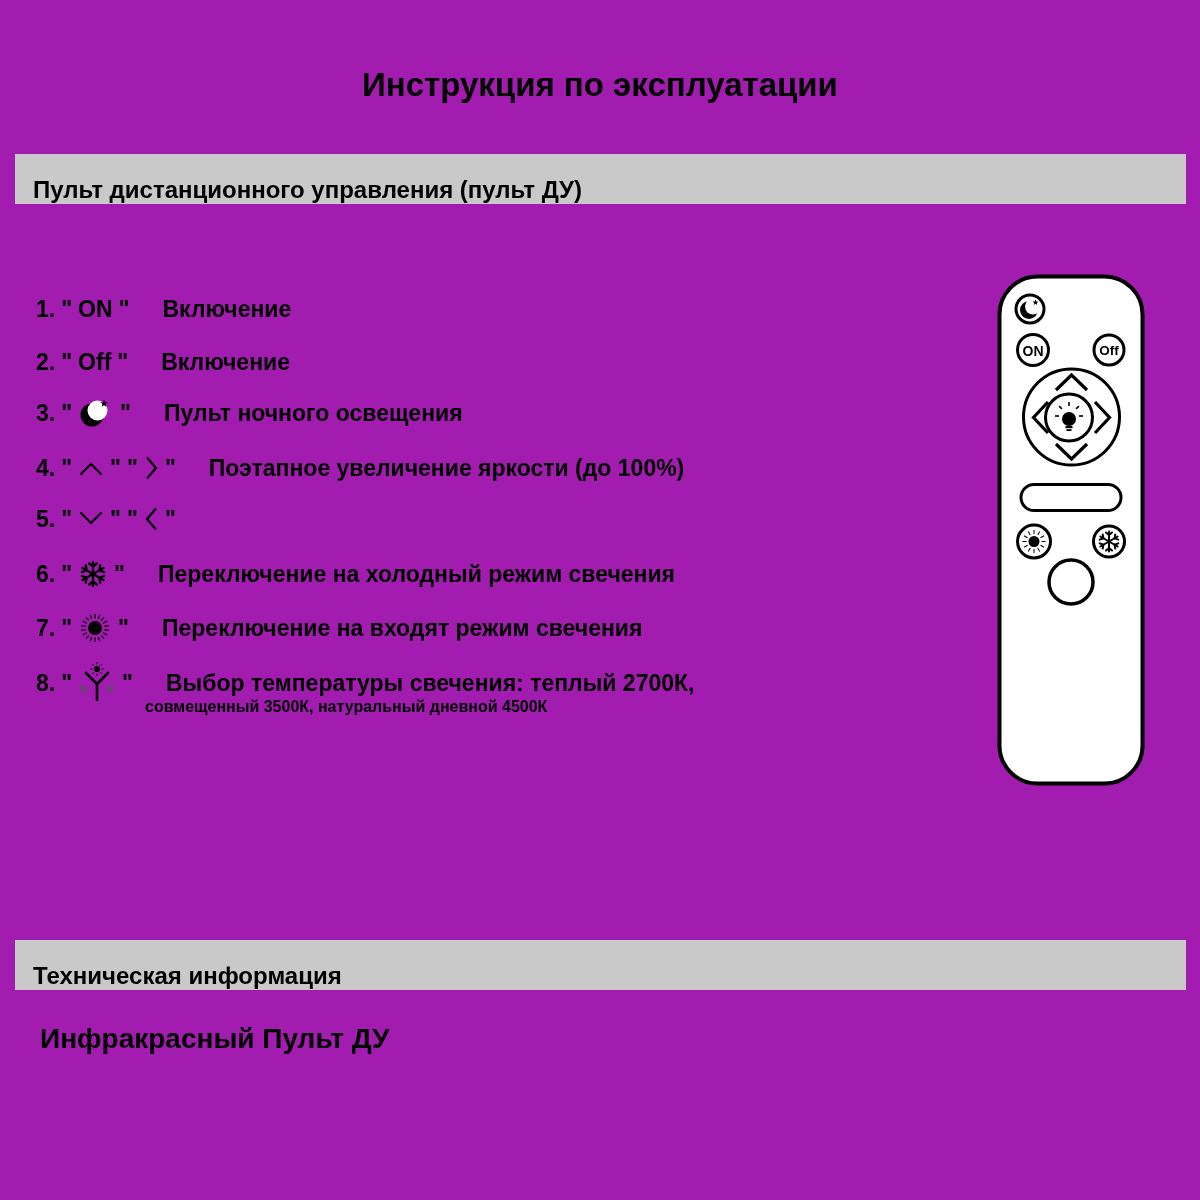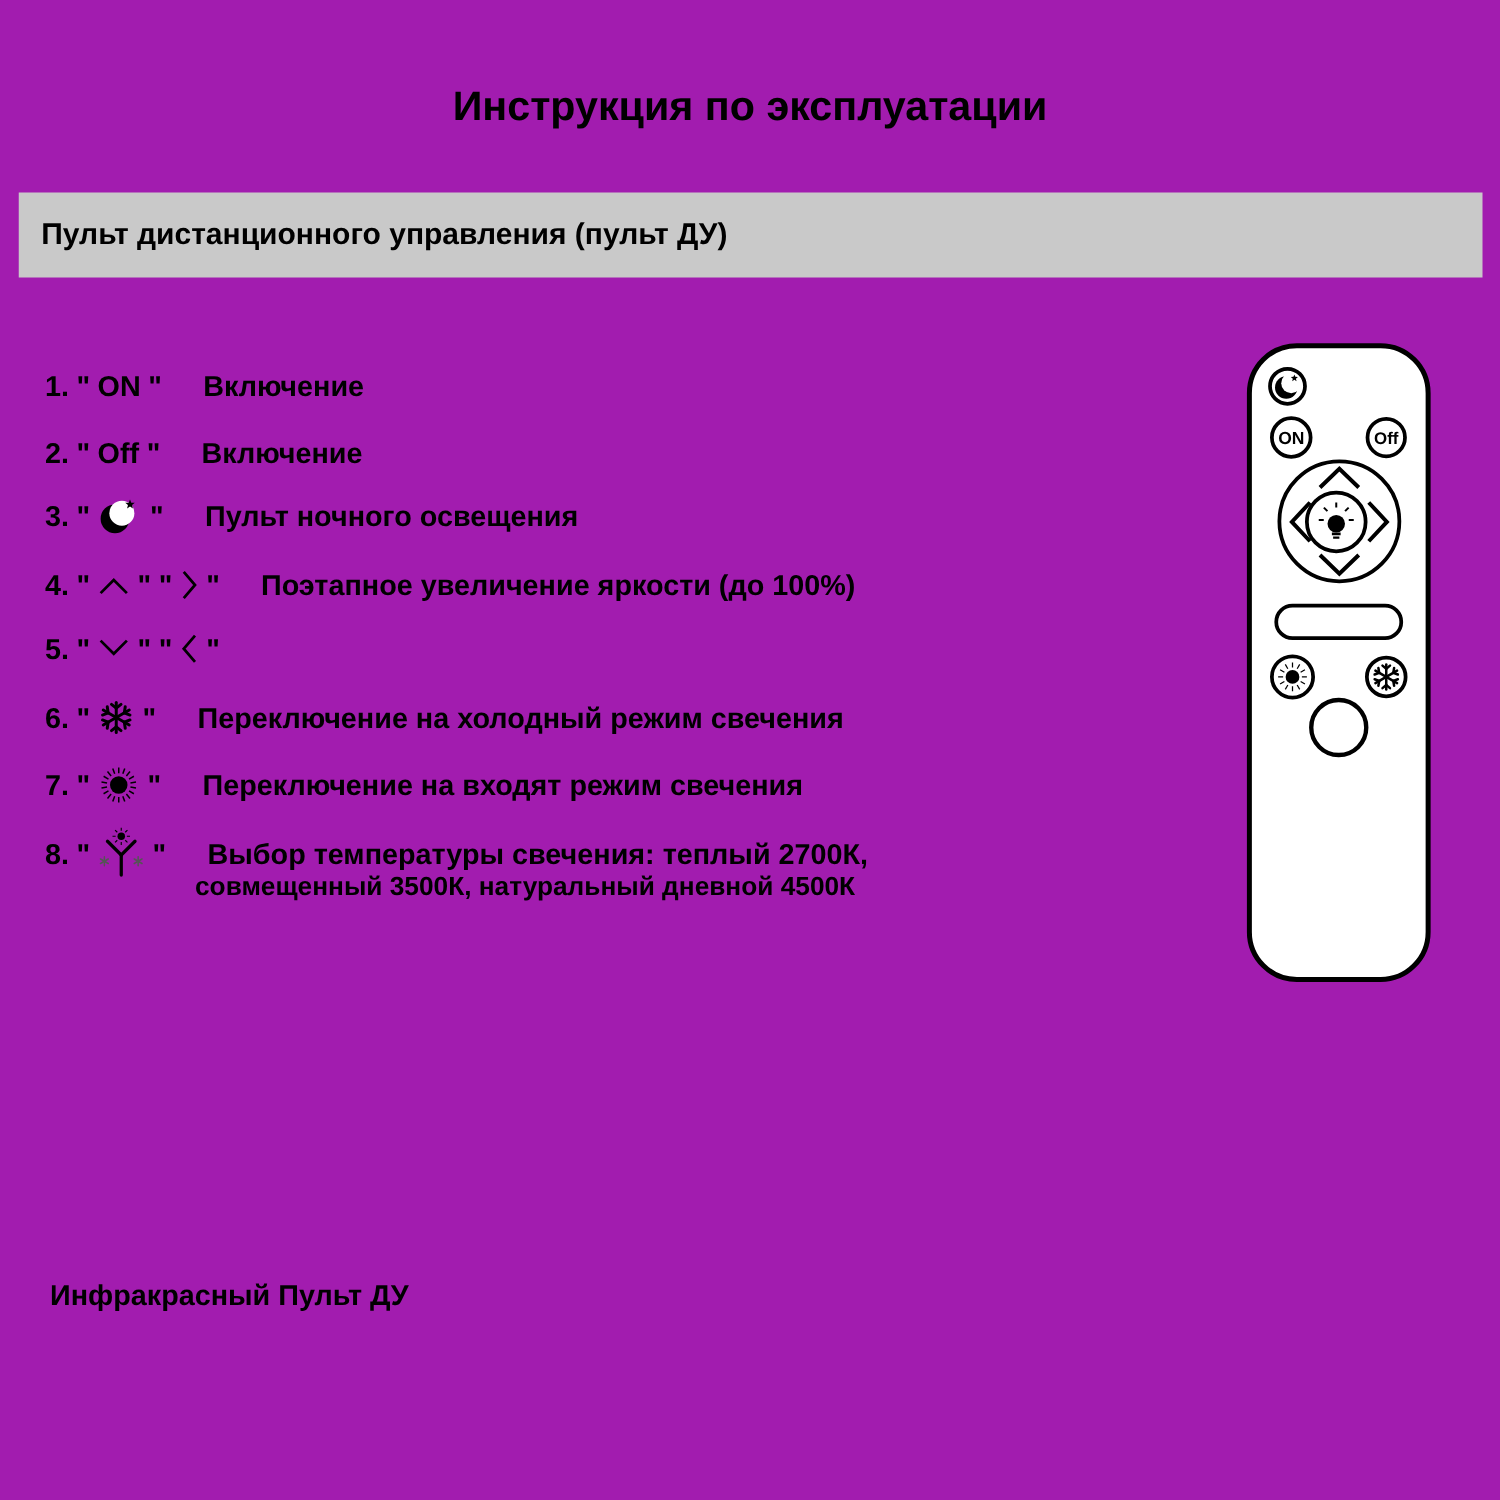--- a/index.html
+++ b/index.html
@@ -6,35 +6,35 @@
   .page{
     position:relative;width:1200px;height:1200px;background:#a21caf;
     font-family:"Liberation Sans",sans-serif;font-weight:700;color:#000;
     overflow:hidden;
   }
   .title{
     position:absolute;top:66px;left:0;width:100%;
     text-align:center;font-size:33px;line-height:38px;margin:0;
   }
   .bar{
-    position:absolute;left:15px;width:1171px;height:68px;background:#c9c9c9;
-    display:flex;align-items:center;padding-left:18px;box-sizing:border-box;
+    position:absolute;left:15px;width:1171px;height:50px;background:#c9c9c9;
+    display:flex;align-items:flex-end;padding-left:18px;box-sizing:border-box;
     font-size:24px;
   }
   .bar1{top:154px;}
   .bar2{top:940px;}
   .row{
     position:absolute;left:36px;height:36px;display:flex;align-items:center;
     gap:6px;font-size:23px;white-space:nowrap;
   }
   .num{min-width:18px;}
   .txt{margin-left:27px;}
   .icn{display:flex;align-items:center;}
-  .cont{position:absolute;left:156px;top:698px;font-size:21px;white-space:nowrap;}
-  .tech{position:absolute;left:40px;font-size:23px;white-space:nowrap;}
+  .cont{position:absolute;left:145px;top:698px;font-size:16px;white-space:nowrap;}
+  .tech{position:absolute;left:40px;font-size:28px;white-space:nowrap;}
   .remote{position:absolute;left:997px;top:274px;}
   svg{display:block;}
 </style>
 </head>
 <body>
 
 <div class="page">
 
   <h1 class="title">Инструкция по эксплуатации</h1>
 
@@ -279,16 +279,19 @@
         <use href="#rsf" transform="translate(112,267.5) rotate(120)"></use>
         <use href="#rsf" transform="translate(112,267.5) rotate(180)"></use>
         <use href="#rsf" transform="translate(112,267.5) rotate(240)"></use>
         <use href="#rsf" transform="translate(112,267.5) rotate(300)"></use>
       </g>
 
       <circle cx="74" cy="308" r="22" fill="#fff" stroke="#000" stroke-width="3.5"></circle>
     </svg>
   </div>
 
+  <div class="bar bar2">
+    <span>Техническая информация</span>
+  </div>
 
   <div class="tech" style="top:1023px">Инфракрасный Пульт ДУ</div>
 
 </div>
 
 </body></html>

